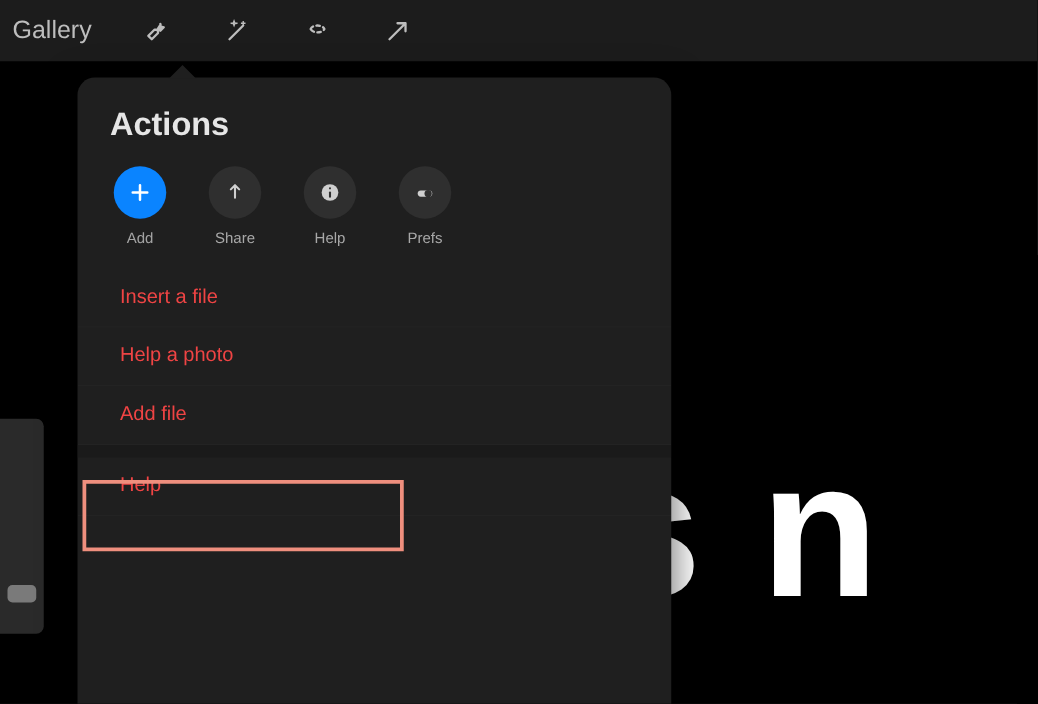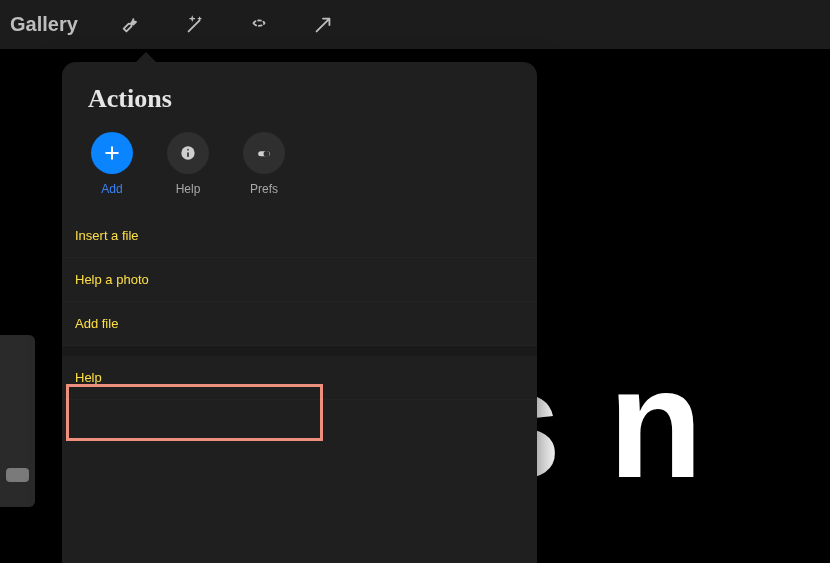--- a/index.html
+++ b/index.html
@@ -19,21 +19,21 @@
     background: #1c1c1c;
     display: flex;
     align-items: center;
     padding-left: 10px;
     gap: 26px;
     z-index: 3;
   }
   .gallery-label {
     color: #bdbdbd;
     font-size: 20px;
-    font-weight: 700;
+    font-weight: 400;
     margin-right: 8px;
   }
   .top-icon {
     width: 38px; height: 38px;
     display: flex; align-items: center; justify-content: center;
     border-radius: 19px;
     position: relative;
   }
   .top-icon svg { width: 22px; height: 22px; }
   .top-icon svg * { stroke: #bdbdbd; fill: none; }
@@ -94,21 +94,20 @@
     border-left: 11px solid transparent;
     border-right: 11px solid transparent;
     border-bottom: 11px solid #1f1f1f;
     z-index: 5;
   }
   .panel-title {
     color: #e6e6e6;
     font-size: 26px;
     font-weight: 700;
     padding: 22px 26px 18px 26px;
-    font-family: Liberation Serif, serif;
   }
 
   
   .tabs {
     display: flex;
     gap: 24px;
     padding: 0 24px 10px 24px;
   }
   .tab {
     display: flex;
@@ -122,32 +121,32 @@
     border-radius: 21px;
     background: #2f2f2f;
     display: flex; align-items: center; justify-content: center;
   }
   .tab.active .tab-bubble { background: #0a84ff; }
   .tab-bubble svg { width: 20px; height: 20px; }
   .tab-label {
     font-size: 12px;
     color: #a8a8a8;
   }
-  .tab.active .tab-label { color: #3b82f6; }
+  .tab.active .tab-label { color: #a3a3a3; }
 
   
   .menu {
     margin-top: 8px;
     display: flex;
     flex-direction: column;
   }
   .menu-item {
-    padding: 14px 13px;
-    color: #fde047;
-    font-size: 13px;
+    padding: 14px 34px;
+    color: #ef4444;
+    font-size: 16px;
     font-weight: 400;
     border-bottom: 1px solid rgba(255,255,255,0.02);
     position: relative;
   }
   .menu-sep {
     height: 10px;
     background: #1a1a1a;
   }
   
   .hl-box {
@@ -198,20 +197,28 @@
   <div class="panel-title">Actions</div>
 
   <div class="tabs">
     <div class="tab active">
       <div class="tab-bubble">
         <svg viewBox="0 0 24 24">
             <path d="M12 5v14M5 12h14" stroke="#fff" stroke-width="2.4" stroke-linecap="round"></path>
           </svg>
       </div>
       <span class="tab-label">Add</span>
+    </div>
+    <div class="tab">
+      <div class="tab-bubble">
+        <svg viewBox="0 0 24 24">
+            <path d="M12 17V5M12 5l-4 4M12 5l4 4" stroke="#cfcfcf" stroke-width="2" fill="none" stroke-linecap="round"></path>
+          </svg>
+      </div>
+      <span class="tab-label">Share</span>
     </div>
     <div class="tab">
       <div class="tab-bubble">
         <svg viewBox="0 0 24 24">
             <circle cx="12" cy="12" r="8" fill="#cfcfcf"></circle>
             <rect x="11" y="7" width="2" height="2" rx="1" fill="#2f2f2f"></rect>
             <rect x="11" y="11" width="2" height="6" rx="1" fill="#2f2f2f"></rect>
           </svg>
       </div>
       <span class="tab-label">Help</span>

